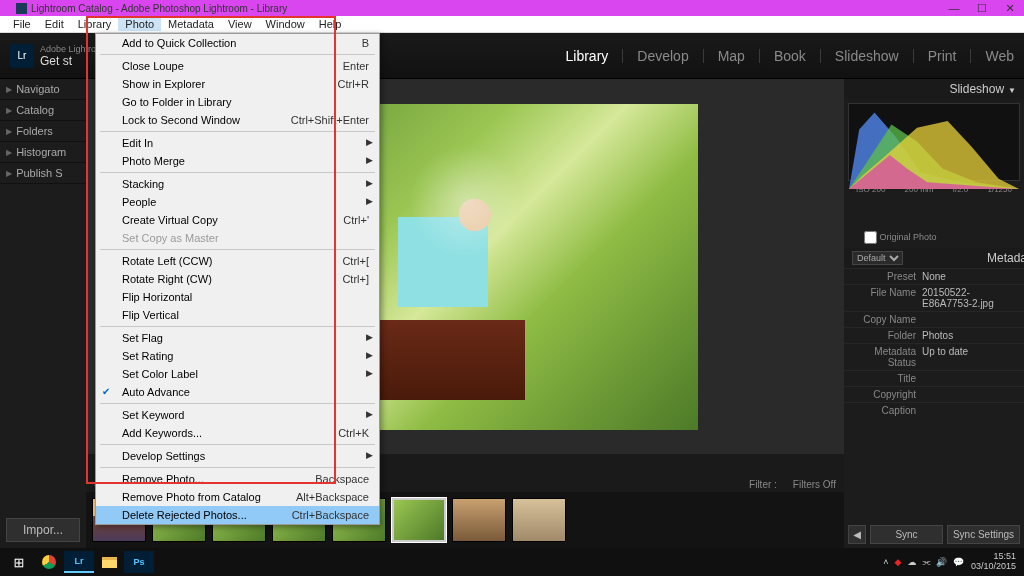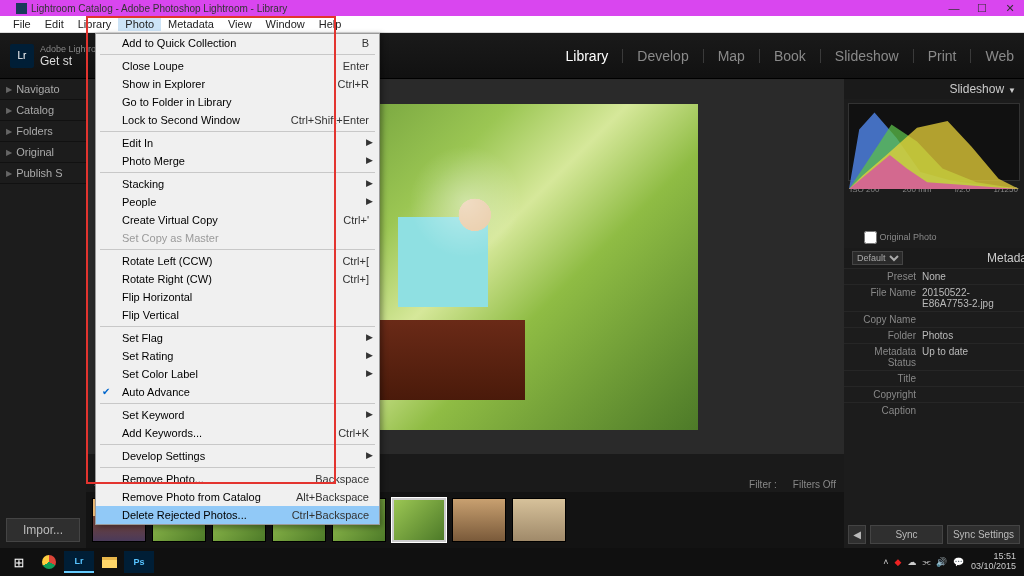--- a/index.html
+++ b/index.html
@@ -45,21 +45,21 @@
 .toolbar { height: 22px; background: #1a1a1a; display: flex; align-items: center; gap: 8px; padding: 0 8px; color: #7a7a7a; font-size: 11px; }
 .toolbar .stars { letter-spacing: 1px; color: #555; }
 .info-line { height: 16px; background: #1a1a1a; padding: 0 8px; color: #888; font-size: 10px; display: flex; align-items: center; }
 
 
 .right-panel { width: 180px; background: #1c1c1c; display: flex; flex-direction: column; font-size: 10px; }
 .rp-header { text-align: right; padding: 3px 8px; font-size: 12px; color: #ccc; background: #1a1a1a; }
 .rp-header .tri { font-size: 8px; margin-left: 4px; }
 .histogram { height: 78px; margin: 4px; position: relative; background: #111; border: 1px solid #333; }
 .hist-svg { position: absolute; inset: 0; }
-.hist-meta { display: flex; justify-content: space-between; font-size: 8px; color: #888; padding: 0 6px 3px; }
+.hist-meta { display: flex; justify-content: space-between; font-size: 8px; color: #888; padding: 0 12px 3px; }
 .orig { font-size: 9px; color: #888; padding: 2px 20px; margin-top: 32px; }
 .orig input { vertical-align: middle; }
 .meta-header { text-align: right; padding: 3px 8px; font-size: 12px; color: #ccc; background: #1a1a1a; margin-top: 2px; display: flex; align-items: center; gap: 42px; }
 .meta-header select { background: #2a2a2a; color: #aaa; border: 1px solid #444; font-size: 9px; height: 14px; }
 .meta-row { display: flex; padding: 2px 6px; border-top: 1px solid #262626; }
 .meta-row .k { flex: 0 0 72px; text-align: right; color: #888; padding-right: 6px; }
 .meta-row .v { flex: 1; color: #bbb; }
 .sync-row { margin-top: auto; display: flex; gap: 4px; padding: 4px; }
 .sync-row button { flex: 1; background: #2f2f2f; border: 1px solid #444; color: #bbb; font-size: 10px; padding: 3px 2px; }
 .sync-row button.small { flex: 0 0 18px; }
@@ -153,21 +153,21 @@
           <div class="panel-item">
             <span class="tri">▶</span>
             <span>Catalog</span>
           </div>
           <div class="panel-item">
             <span class="tri">▶</span>
             <span>Folders</span>
           </div>
           <div class="panel-item">
             <span class="tri">▶</span>
-            <span>Original</span>
+            <span>Histogram</span>
           </div>
           <div class="panel-item">
             <span class="tri">▶</span>
             <span>Publish S</span>
           </div>
         </div>
       <div class="import-btn">Impor...</div>
     </div>
 
     <div class="center">

